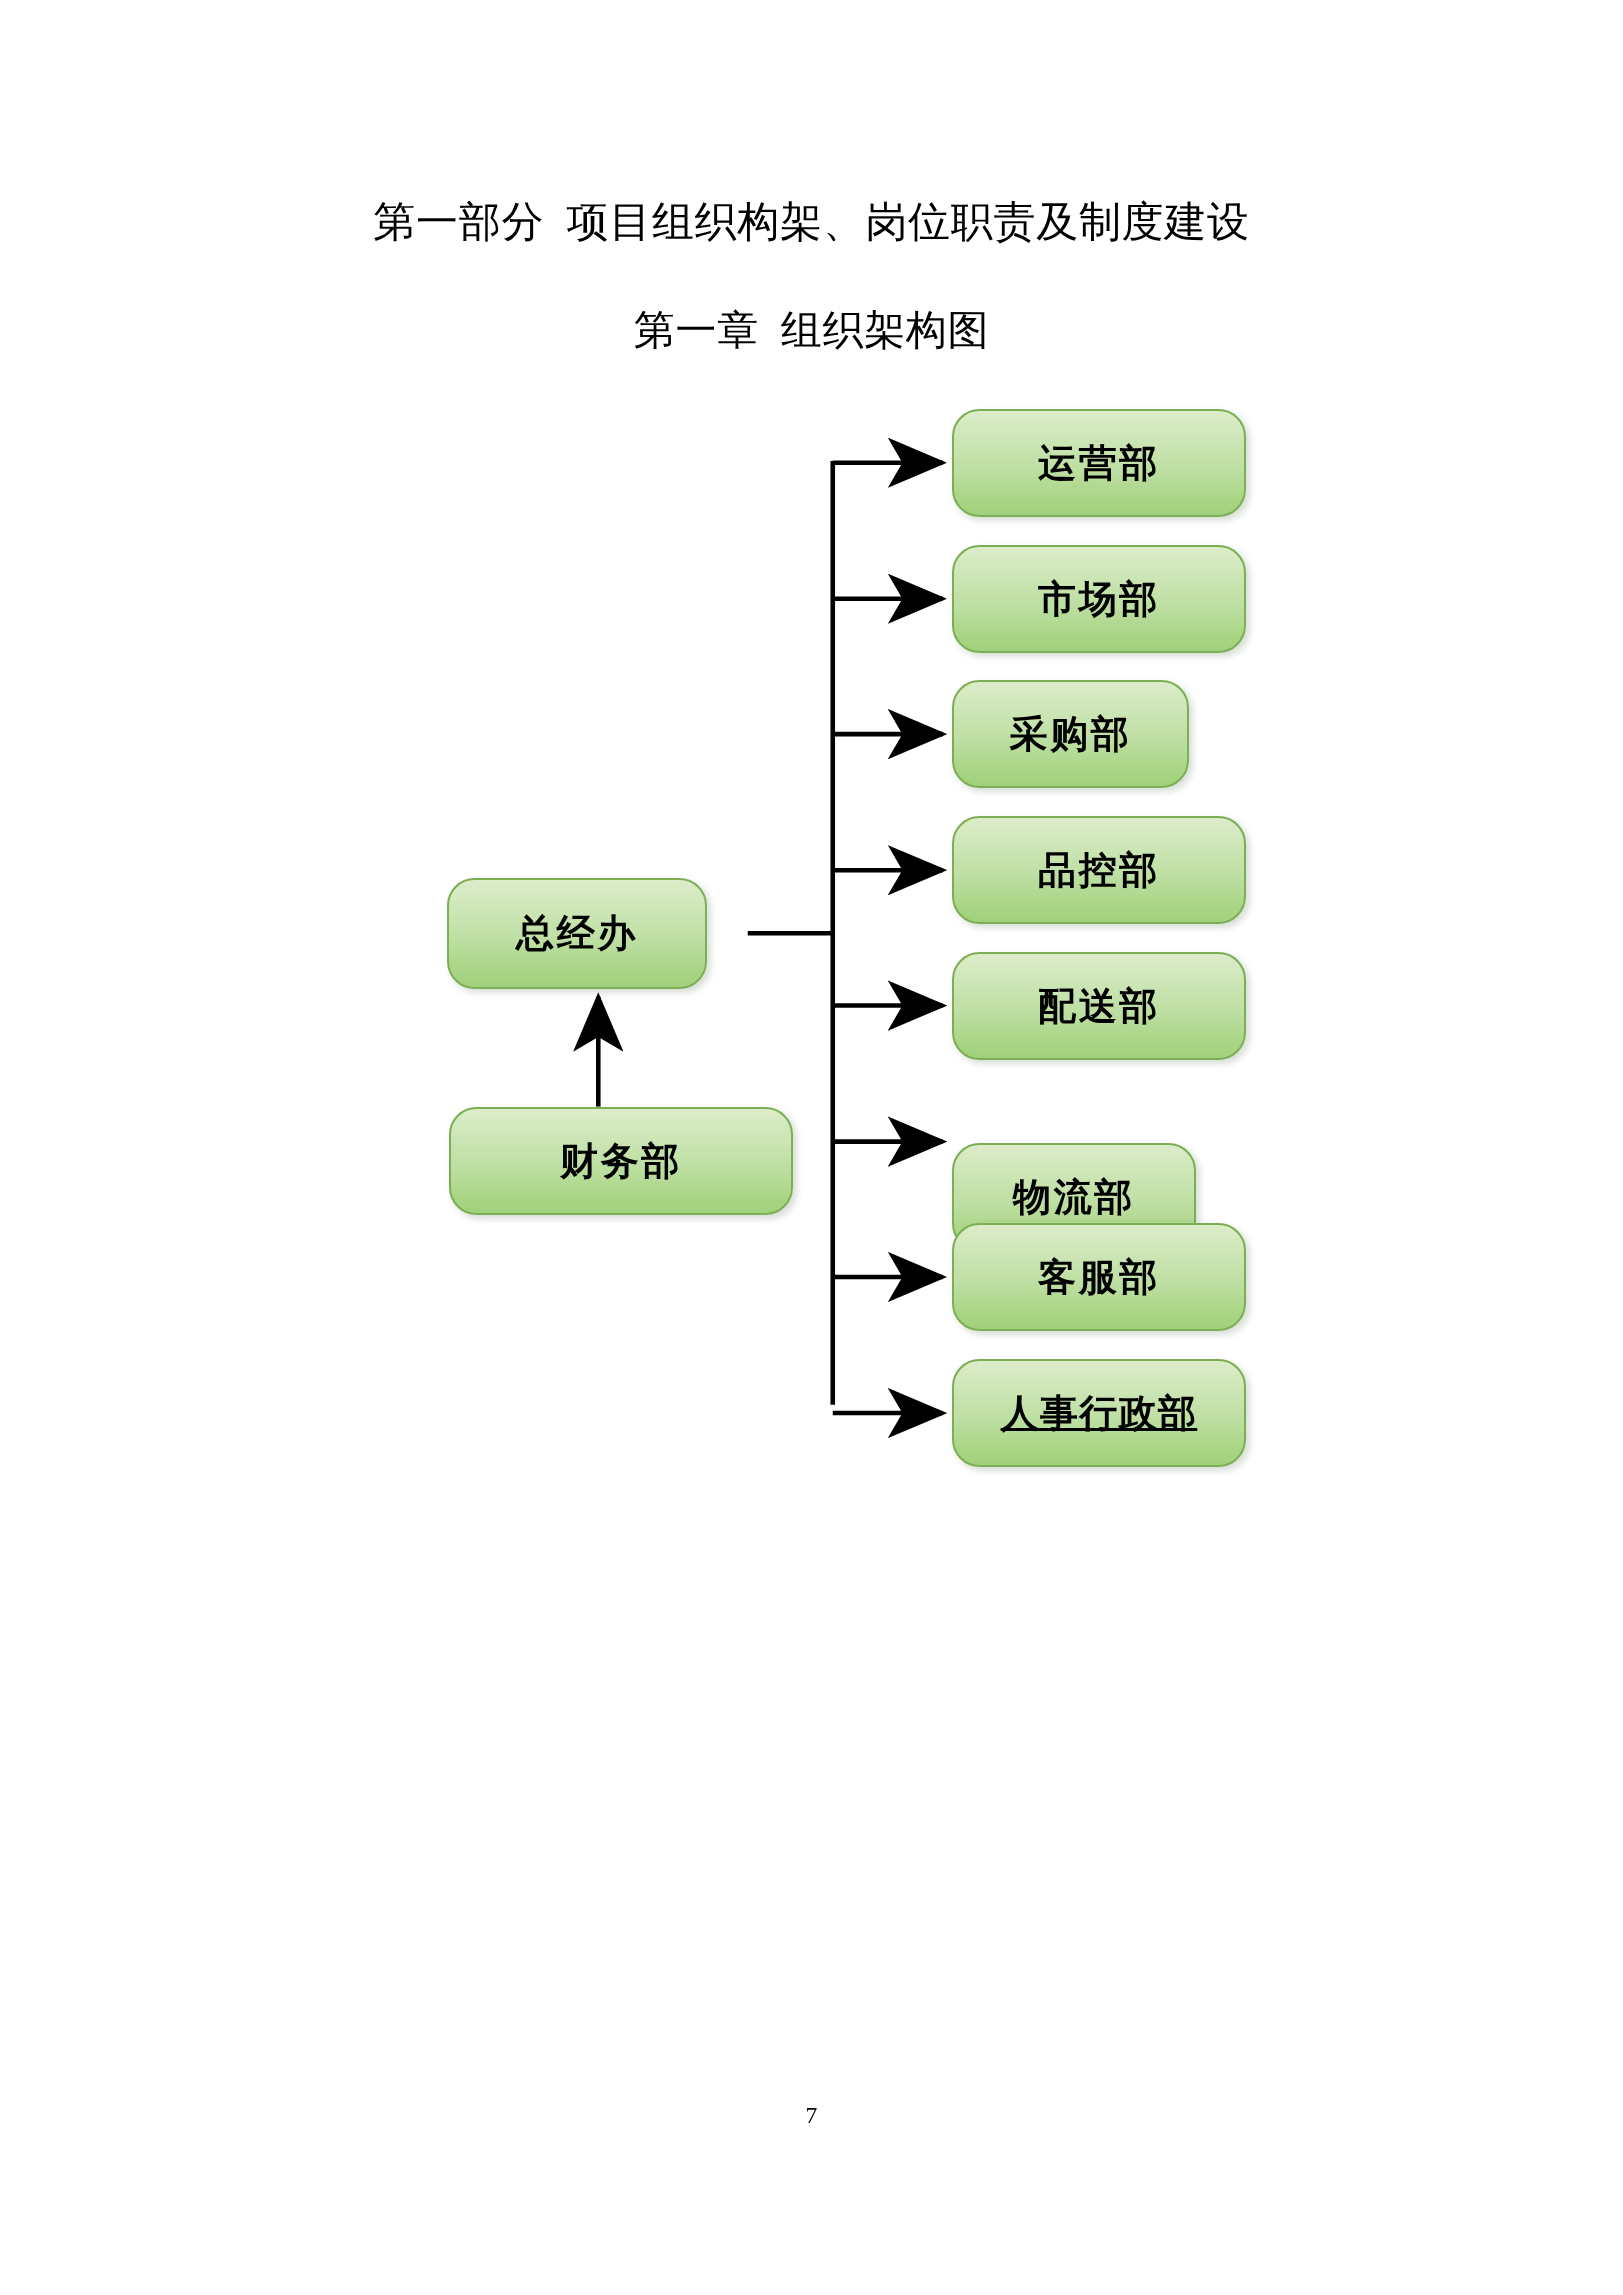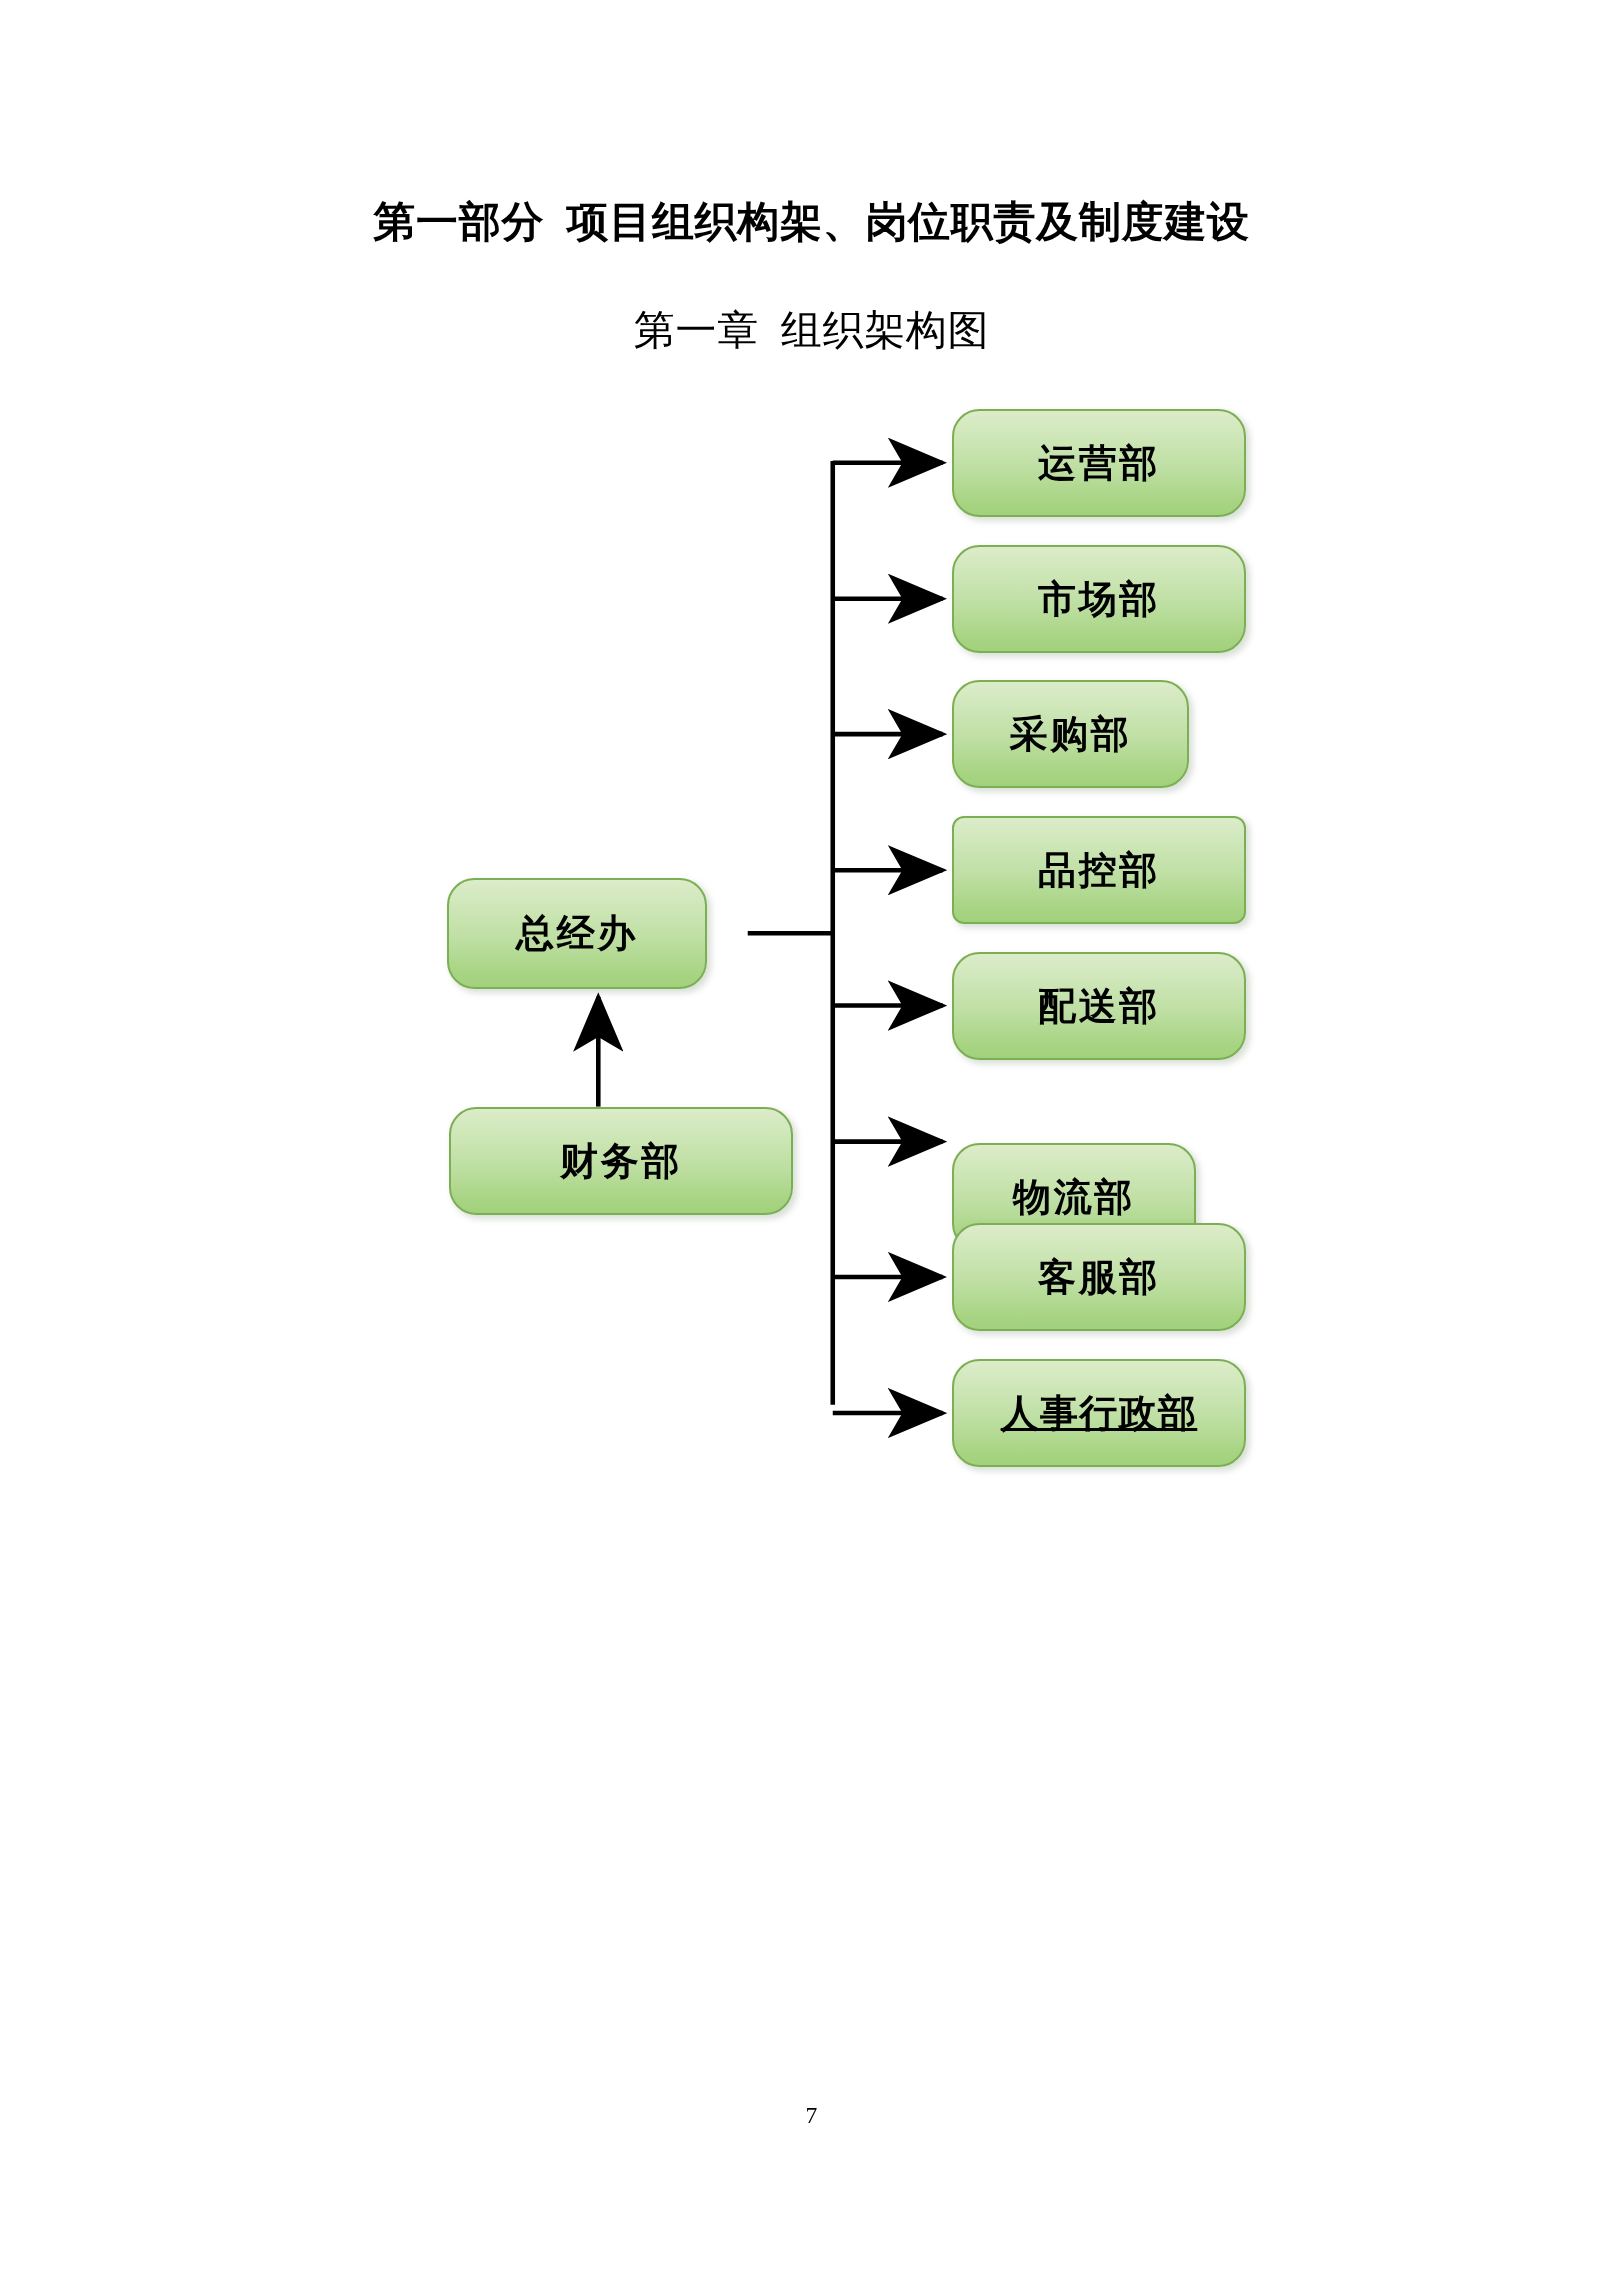--- a/index.html
+++ b/index.html
@@ -26,21 +26,21 @@
     width: 1623px;
     text-align: center;
     color: #000000;
     white-space: pre;
     font-family: "Liberation Serif", "DejaVu Serif", serif;
   }
   #heading-part {
     top: 194px;
     font-size: 42px;
     line-height: 56px;
-    font-weight: bold;
+    font-weight: normal;
     letter-spacing: 0.7px;
   }
   #heading-chapter {
     top: 302px;
     font-size: 41px;
     line-height: 56px;
     font-weight: normal;
     letter-spacing: 0.7px;
     text-align: center;
   }
@@ -153,21 +153,21 @@
         </div>
         <div class="node" style="left: 952px; top: 409px; width: 294px; height: 108px;">
           <span class="node-label">运营部</span>
         </div>
         <div class="node" style="left: 952px; top: 545px; width: 294px; height: 108px;">
           <span class="node-label">市场部</span>
         </div>
         <div class="node" style="left: 952px; top: 680px; width: 237px; height: 108px;">
           <span class="node-label">采购部</span>
         </div>
-        <div class="node" style="left: 952px; top: 816px; width: 294px; height: 108px; border-radius: 12px;">
+        <div class="node" style="left: 952px; top: 816px; width: 294px; height: 108px;">
           <span class="node-label">品控部</span>
         </div>
         <div class="node" style="left: 952px; top: 952px; width: 294px; height: 108px;">
           <span class="node-label">配送部</span>
         </div>
         <div class="node" style="left: 952px; top: 1143px; width: 244px; height: 108px;">
           <span class="node-label">物流部</span>
         </div>
         <div class="node" style="left: 952px; top: 1223px; width: 294px; height: 108px;">
           <span class="node-label">客服部</span>

